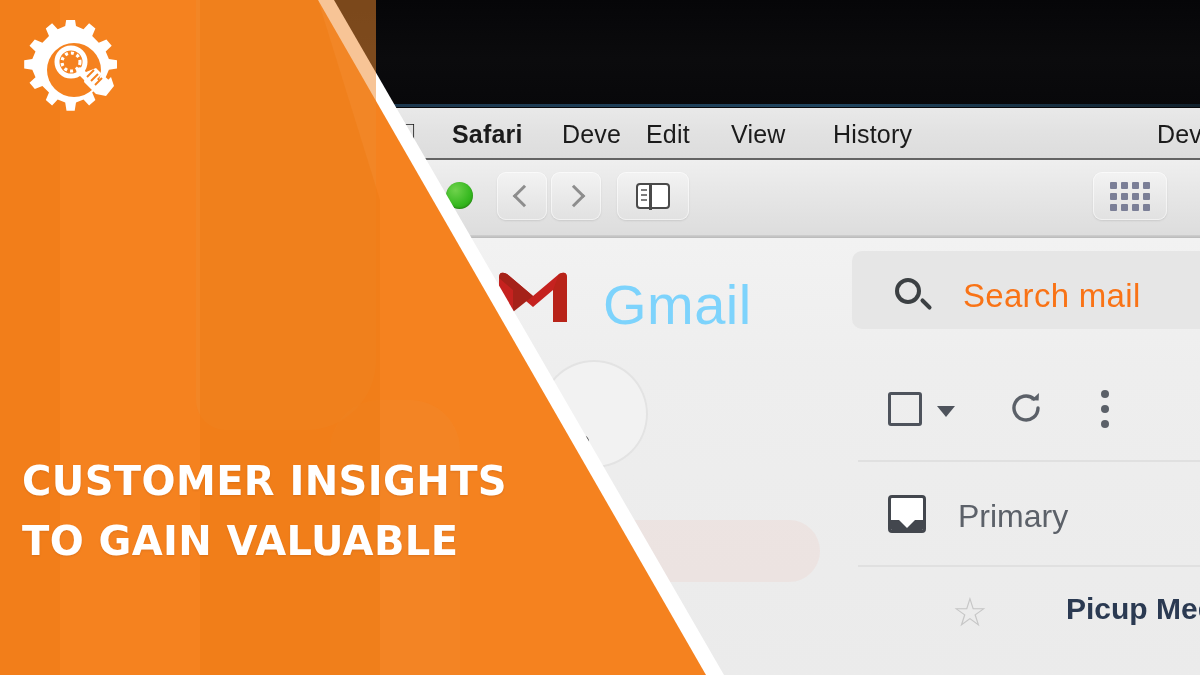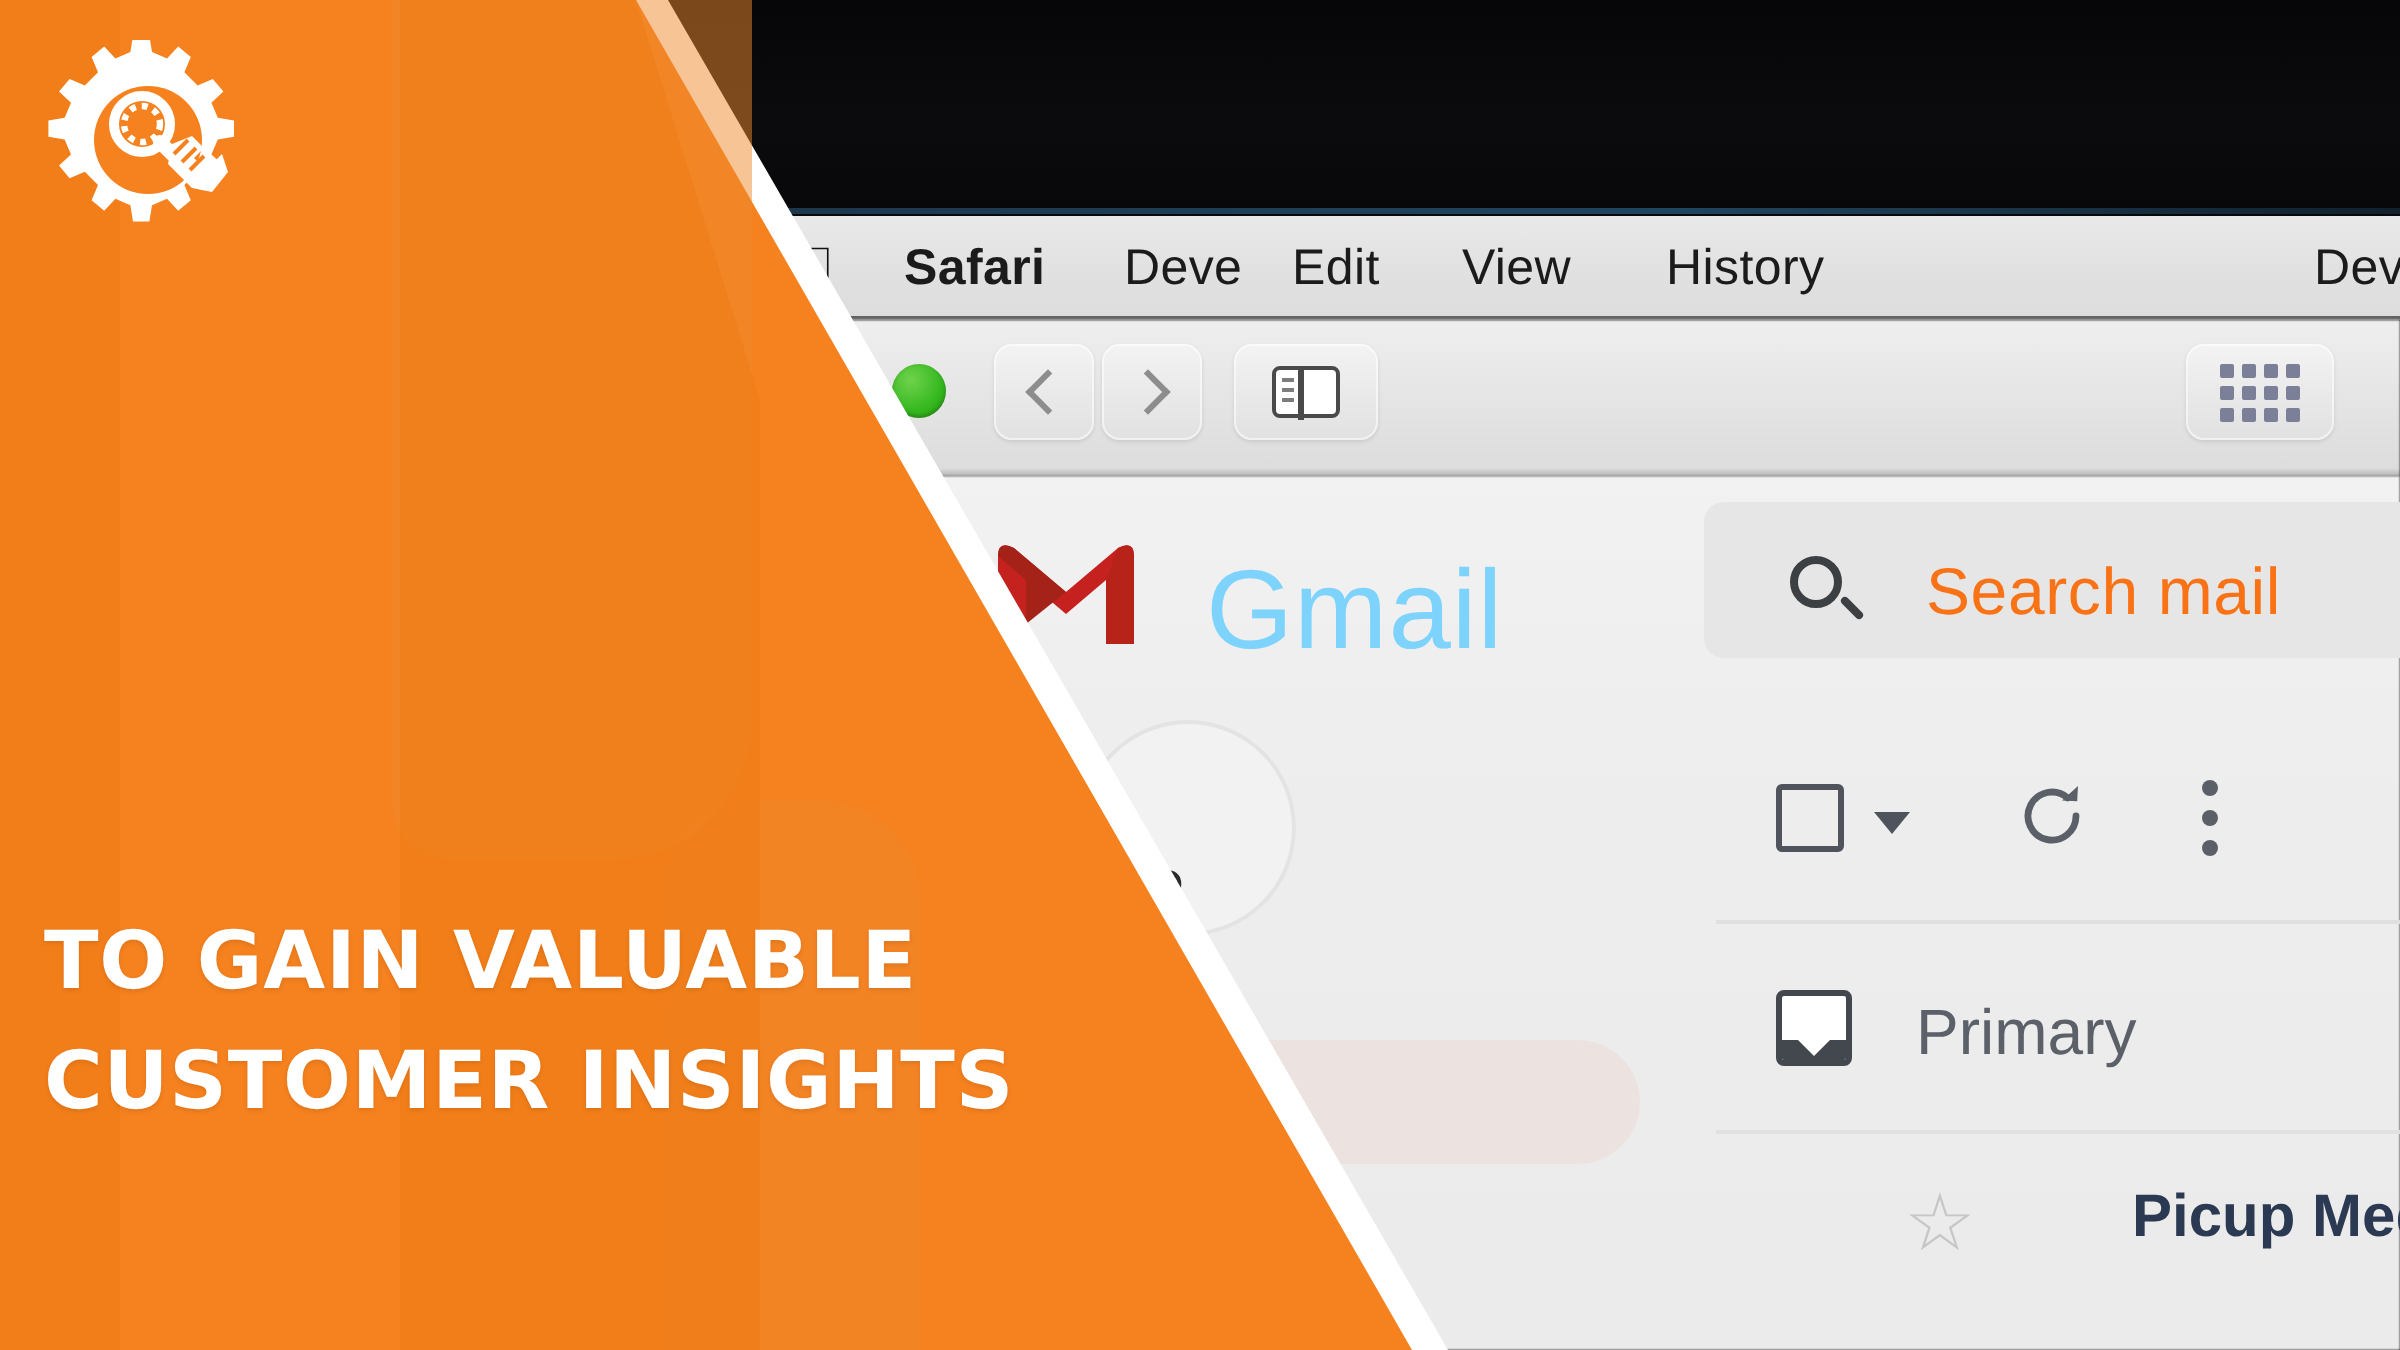--- a/index.html
+++ b/index.html
@@ -378,15 +378,15 @@
     <path d="M62 52 l10-4 6 6 -5 5 6 6 8-8 3 9 -8 10 -10-2 -12-12 z" fill="#ffffff"></path>
     <g stroke="#F5821F" stroke-width="2">
       <path d="M63 57 l7-7"></path>
         <path d="M67 61 l7-7"></path>
         <path d="M71 65 l7-7"></path>
     </g>
   </svg>
 </span>
 
 <div class="headline">
+  <div>CUSTOMER INSIGHTS</div>
   <div>TO GAIN VALUABLE</div>
-  <div>CUSTOMER INSIGHTS</div>
 </div>
 
 </body></html>

